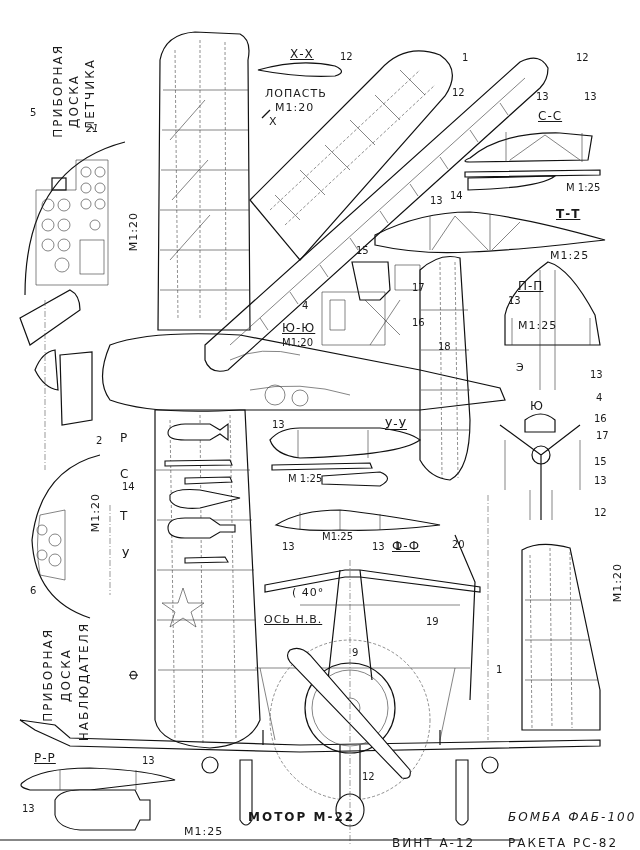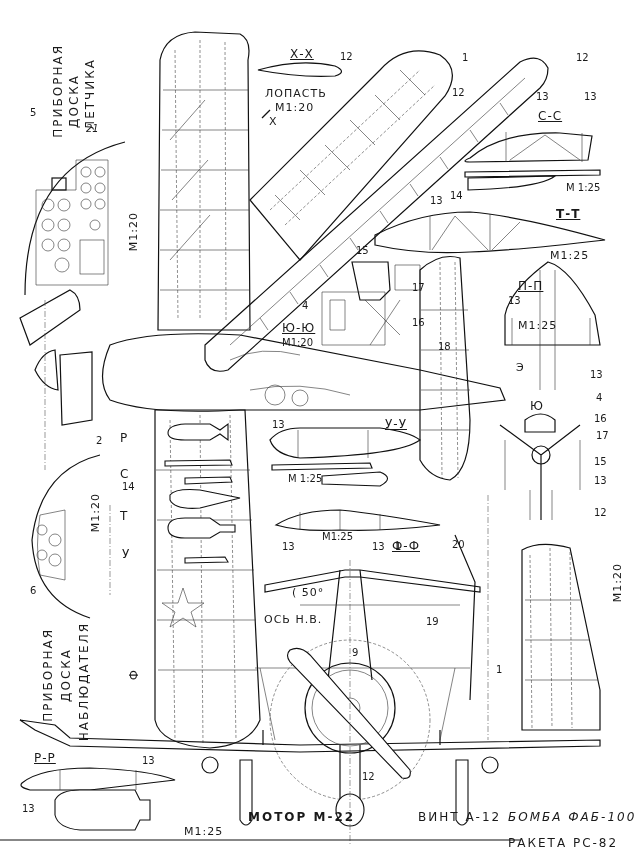--- a/index.html
+++ b/index.html
@@ -268,29 +268,29 @@
 <div class="lbl sec" style="left:372px;top:418px;margin-left:13px;">У-У</div>
 <div class="lbl num" style="left:272px;top:420px;">13</div>
 <div class="lbl num" style="left:288px;top:474px;">М 1:25</div>
 
 <div class="lbl sec" style="left:392px;top:496px;margin-top:44px;">Ф-Ф</div>
 <div class="lbl num" style="left:322px;top:532px;">М1:25</div>
 <div class="lbl num" style="left:282px;top:542px;">13</div>
 <div class="lbl num" style="left:372px;top:542px;">13</div>
 <div class="lbl num" style="left:395px;top:542px;">1</div>
 
-<div class="lbl" style="left:292px;top:587px;">( 50°</div>
-<div class="lbl" style="left:264px;top:614px;">ОСЬ Н.В.</div>
+<div class="lbl" style="left:292px;top:587px;">( 40°</div>
+<div class="lbl" style="left:264px;top:614px;text-decoration:underline;">ОСЬ Н.В.</div>
 <div class="lbl num" style="left:426px;top:617px;">19</div>
 <div class="lbl num" style="left:352px;top:648px;">9</div>
 <div class="lbl num" style="left:362px;top:772px;">12</div>
 
 <div class="lbl sec" style="left:34px;top:752px;">Р-Р</div>
 <div class="lbl num" style="left:142px;top:756px;">13</div>
 <div class="lbl num" style="left:22px;top:804px;">13</div>
 <div class="lbl" style="left:184px;top:826px;">М1:25</div>
 
 <div class="lbl big" style="left:248px;top:811px;font-weight:bold;">МОТОР  М-22</div>
-<div class="lbl big" style="left:392px;top:811px;margin-left:26px;">ВИНТ  А-12</div>
+<div class="lbl big" style="left:392px;top:837px;">ВИНТ  А-12</div>
 <div class="lbl big" style="left:508px;top:791px;margin-top:46px;">РАКЕТА  РС-82</div>
 <div class="lbl big" style="left:508px;top:811px;font-style:italic;">БОМБА  ФАБ-100</div>
 
 </div>
 
 </body></html>

